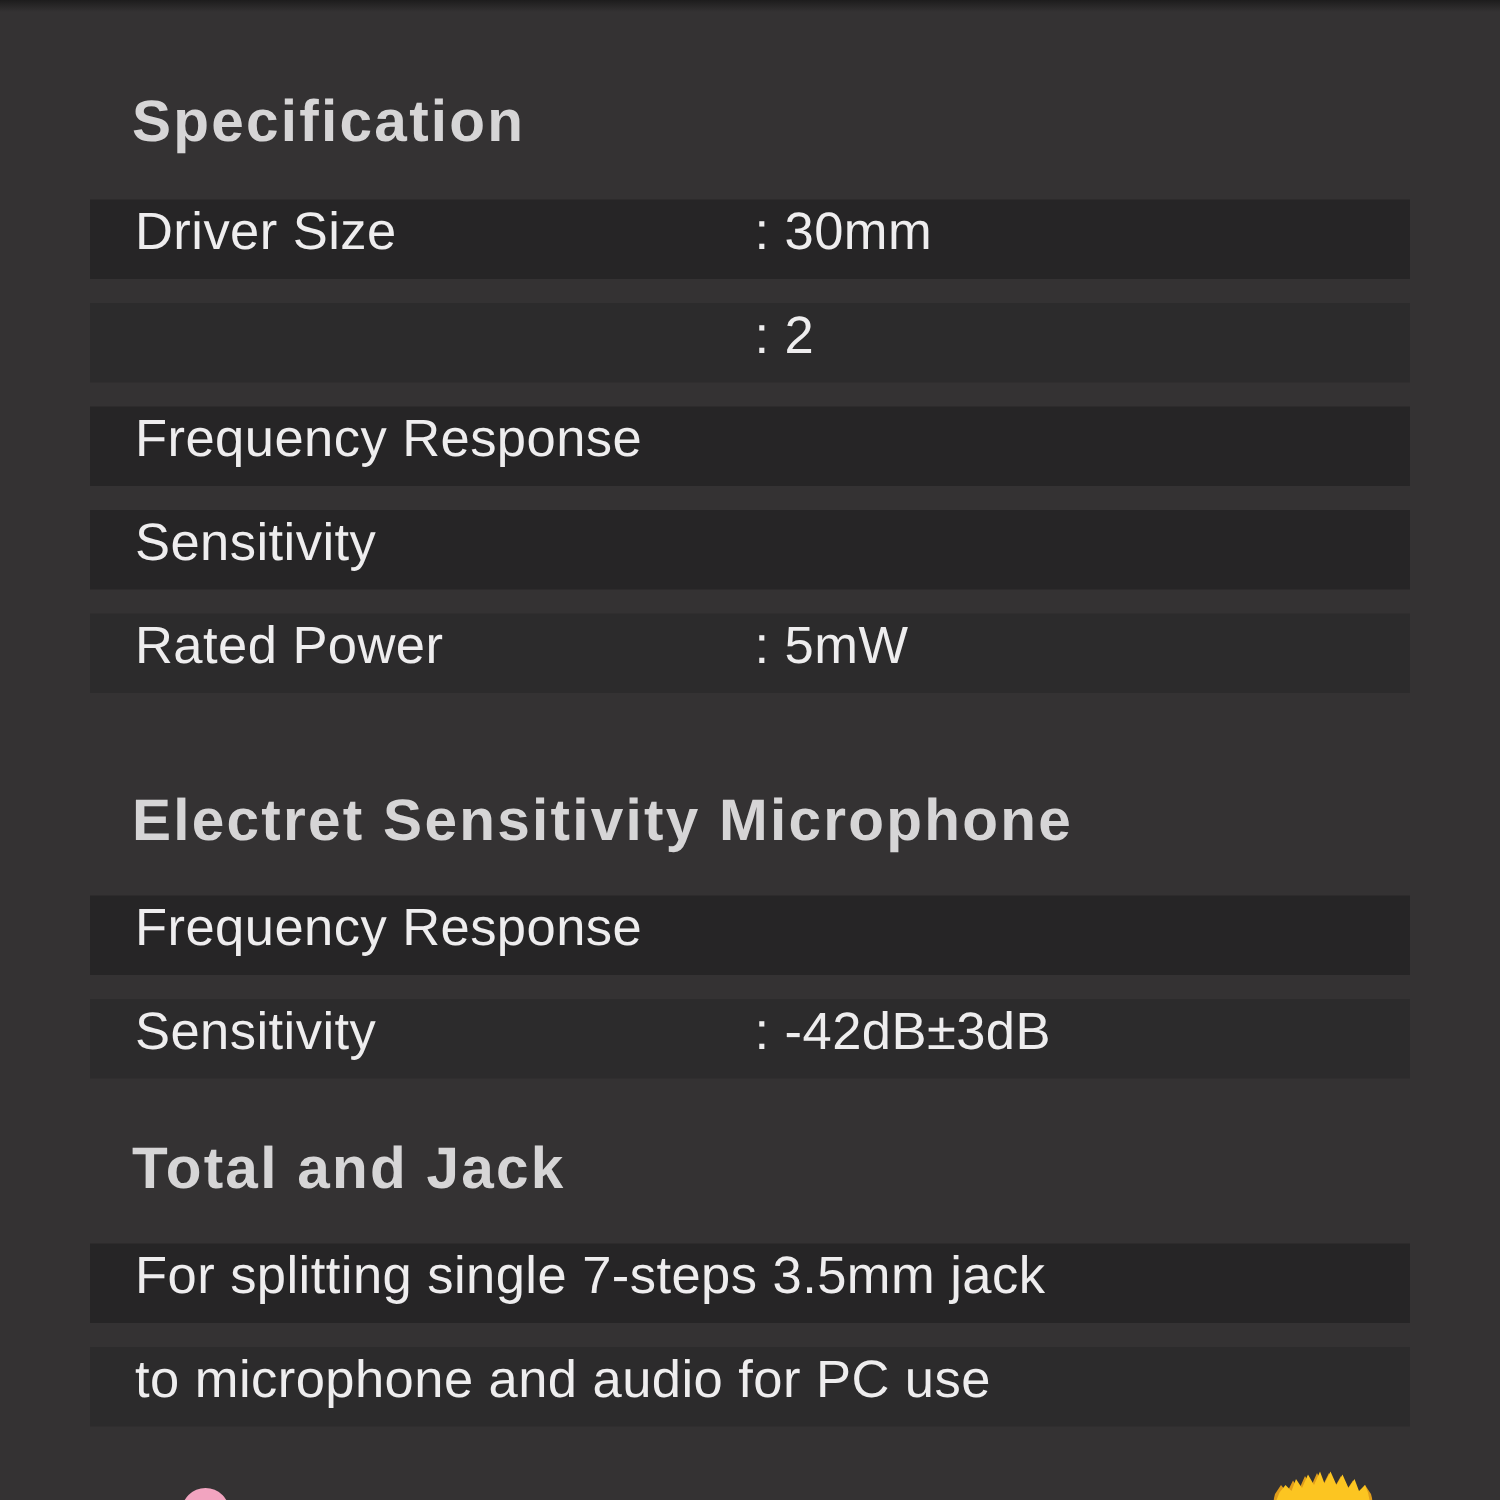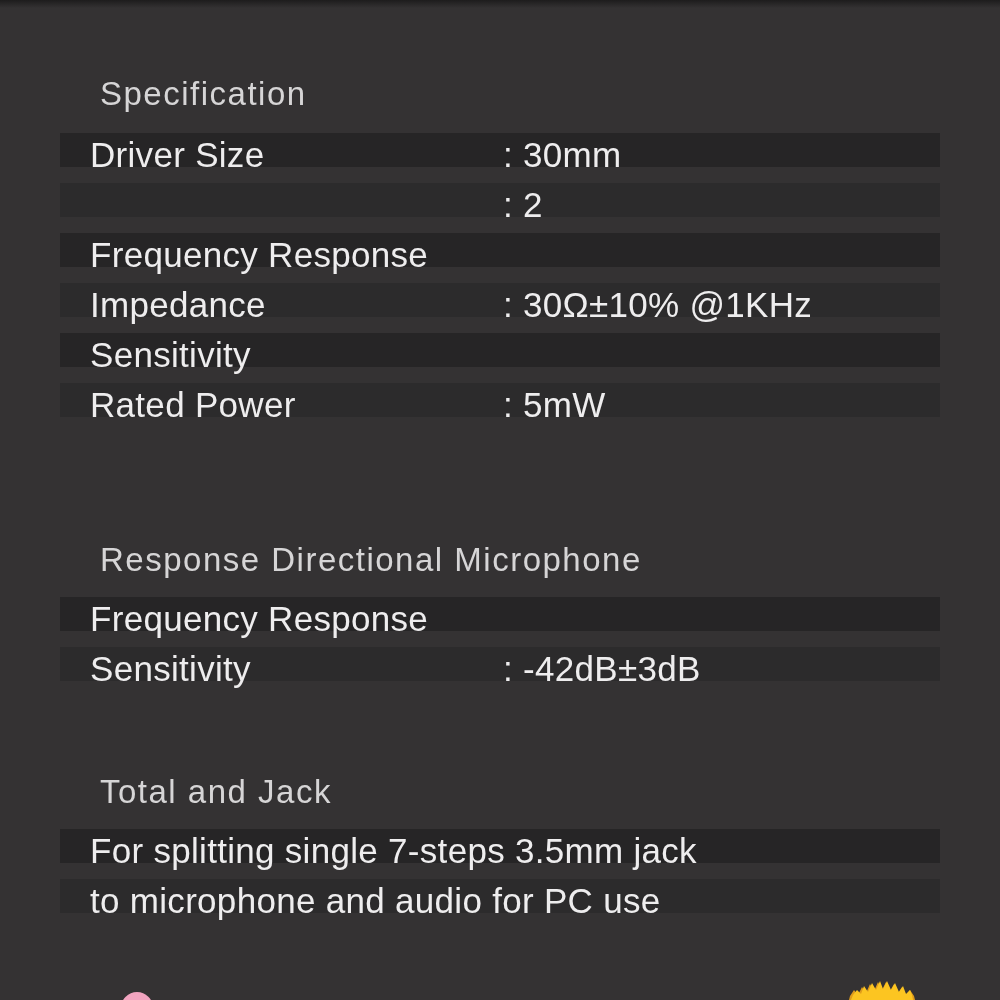--- a/index.html
+++ b/index.html
@@ -18,36 +18,36 @@
   .top-vignette {
     position: absolute;
     top: 0; left: 0;
     width: 1000px; height: 8px;
     background: linear-gradient(to bottom, rgba(10,10,10,0.55), rgba(10,10,10,0));
     pointer-events: none;
   }
   .section-title {
     position: absolute;
     left: 88px;
-    margin: 12px;
-    font-size: 33px;
-    font-weight: 400;
+    margin: 0;
+    font-size: 39px;
+    font-weight: 700;
     letter-spacing: 1.5px;
     color: #d6d5d6;
     line-height: 60px;
     white-space: nowrap;
   }
   .rows {
     position: absolute;
     left: 60px;
     width: 880px;
   }
   .row {
     position: relative;
-    height: 34px;
+    height: 53px;
     margin-bottom: 16px;
     line-height: 43px;
     font-size: 35px;
     letter-spacing: 0.3px;
     color: #eeedee;
     white-space: nowrap;
   }
   .row.band-dark  { background: #262526; }
   .row.band-light { background: #2c2b2c; }
   .row .label {
@@ -84,34 +84,30 @@
   <div class="row band-dark">
     <span class="label">Driver Size</span>
     <span class="value">: 30mm</span>
   </div>
   <div class="row band-light">
     <span class="value">: 2</span>
   </div>
   <div class="row band-dark">
     <span class="label">Frequency Response</span>
   </div>
-  <div class="row band-light">
-    <span class="label">Impedance</span>
-    <span class="value">: 30Ω±10% @1KHz</span>
-  </div>
   <div class="row band-dark">
     <span class="label">Sensitivity</span>
   </div>
   <div class="row band-light">
     <span class="label">Rated Power</span>
     <span class="value">: 5mW</span>
   </div>
 </div>
 
-<h1 class="section-title" id="title-mic">Response Directional Microphone</h1>
+<h1 class="section-title" id="title-mic">Electret Sensitivity Microphone</h1>
 
 <div class="rows" id="rows-mic">
   <div class="row band-dark">
     <span class="label">Frequency Response</span>
   </div>
   <div class="row band-light">
     <span class="label">Sensitivity</span>
     <span class="value">: -42dB±3dB</span>
   </div>
 </div>

